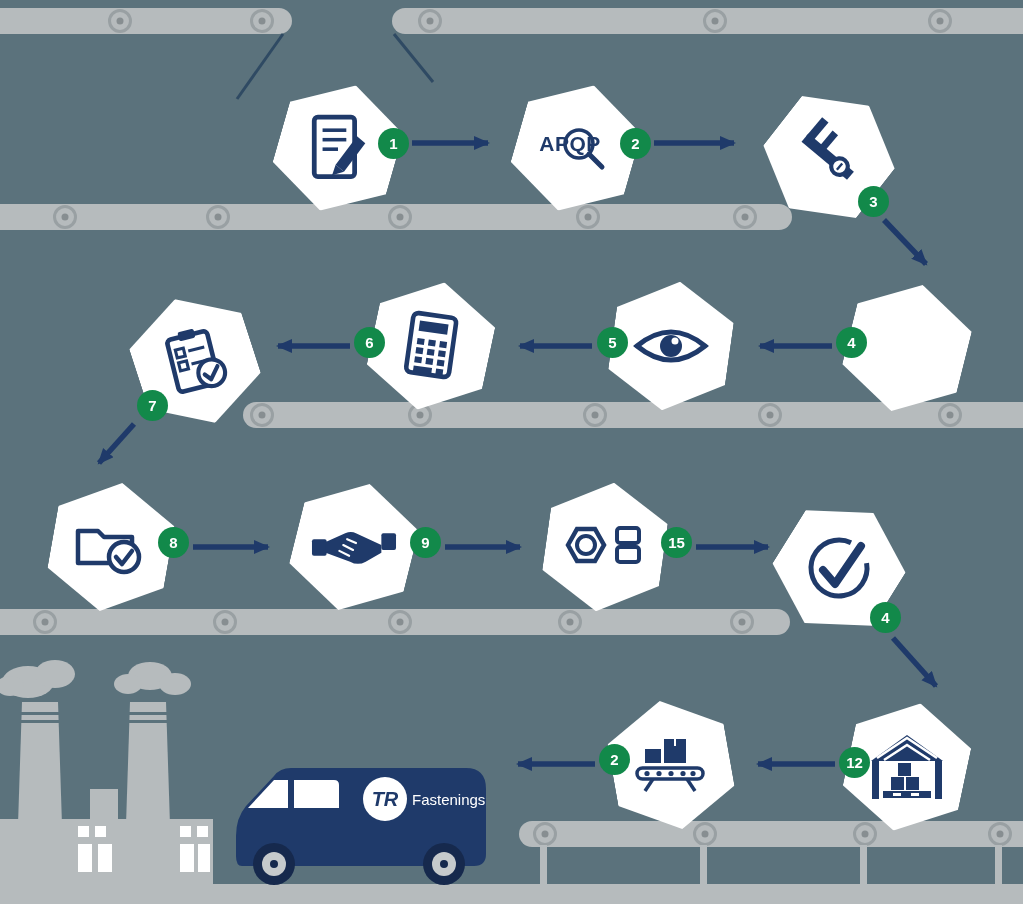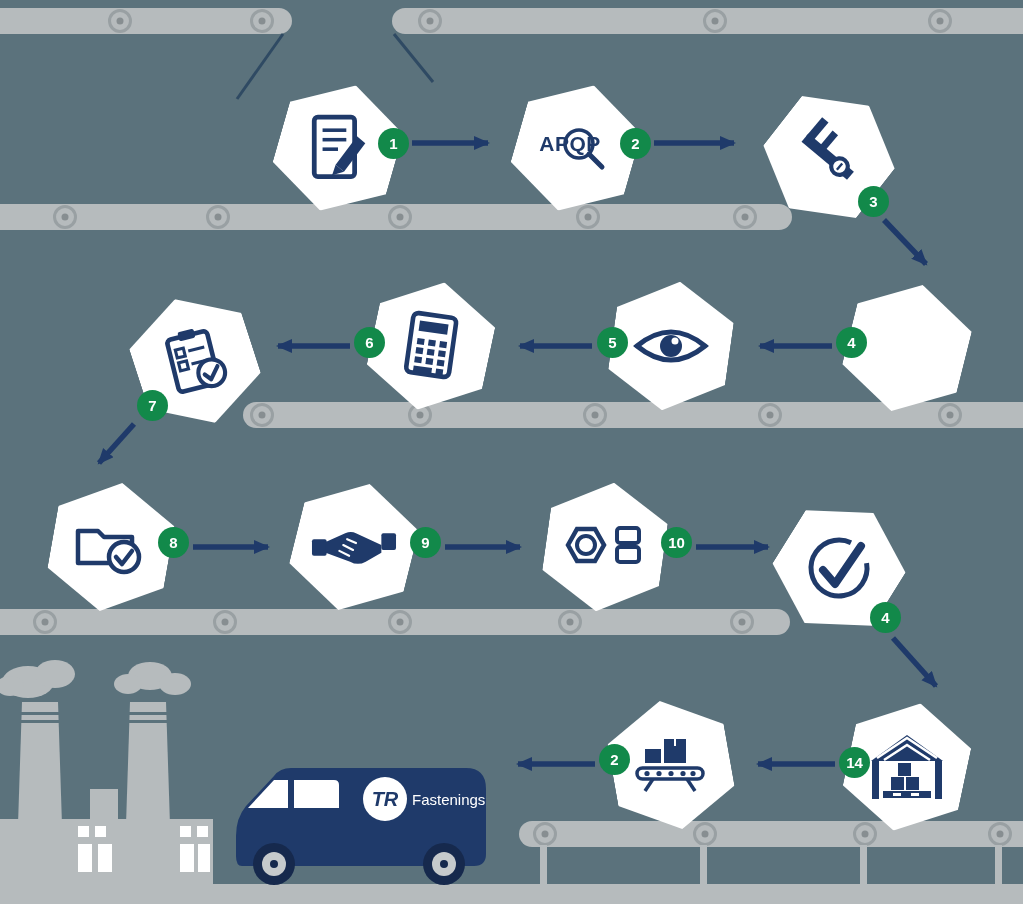--- a/index.html
+++ b/index.html
@@ -343,25 +343,25 @@
   <div class="badge" style="left:137px;top:390px;">
       <span>7</span>
     </div>
   <div class="badge" style="left:158px;top:527px;">
       <span>8</span>
     </div>
   <div class="badge" style="left:410px;top:527px;">
       <span>9</span>
     </div>
   <div class="badge" style="left:661px;top:527px;">
-      <span>10</span>
+      <span>15</span>
     </div>
   <div class="badge" style="left:870px;top:602px;">
       <span>4</span>
     </div>
   <div class="badge" style="left:839px;top:747px;">
-      <span>14</span>
+      <span>12</span>
     </div>
   <div class="badge" style="left:599px;top:744px;">
       <span>2</span>
     </div>
 
 </div>
 
 </body></html>

